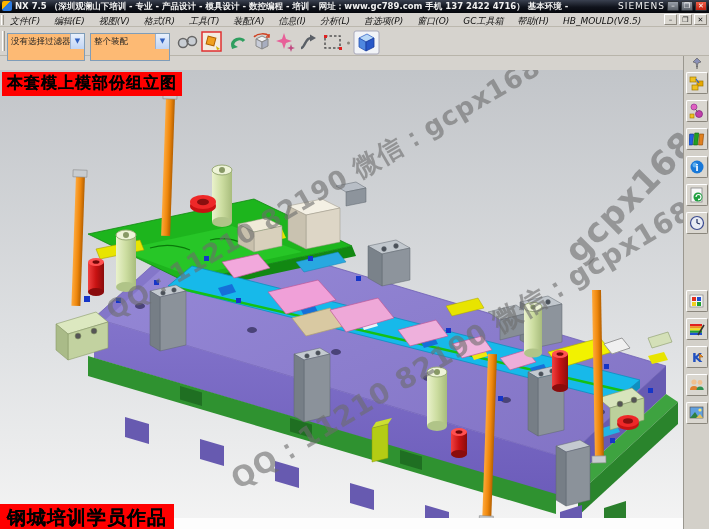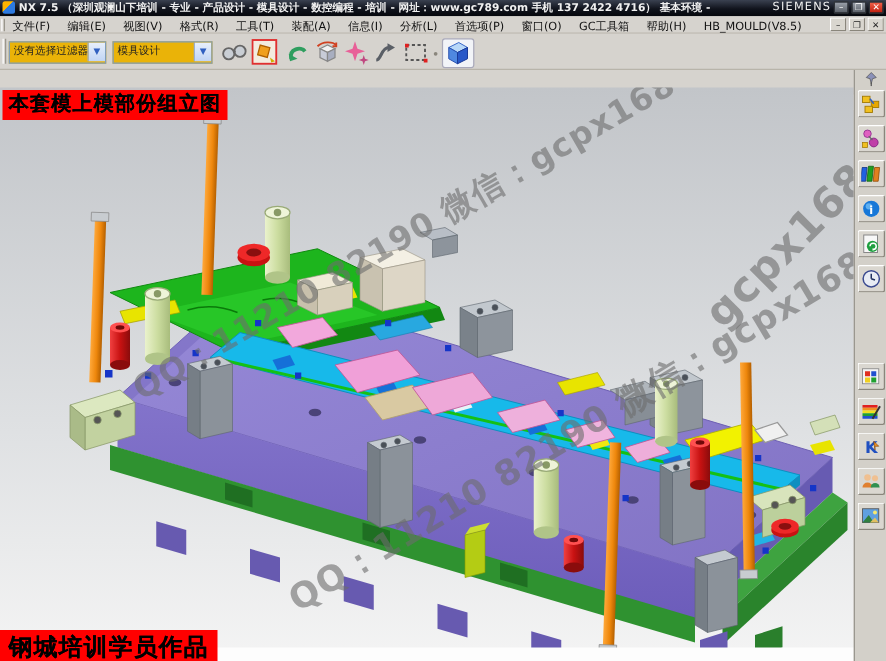--- a/index.html
+++ b/index.html
@@ -17,30 +17,30 @@
   .winbtn{position:absolute;top:1px;width:12px;height:10px;font-size:7px;line-height:9px;text-align:center;
     color:#fff;background:linear-gradient(#9aa0aa,#5a6068);border:1px solid #30343a;border-radius:1px;}
   .winbtn.close{background:linear-gradient(#f06048,#c02010);}
 
   
   .menubar{position:absolute;left:0;top:13px;width:709px;height:14px;background:#d6d3ce;
     border-bottom:1px solid #bcb8ae;font-size:9px;color:#111;}
   .menubar .mgrip{position:absolute;left:1px;top:2px;width:3px;height:10px;
     border-left:1px solid #fff;border-right:1px solid #9a968c;}
   .menu-items{position:absolute;left:8px;top:1px;white-space:nowrap;}
-  .menu-item{display:inline-block;margin-right:7px;padding:1px 2px;}
+  .menu-item{display:inline-block;margin-right:7px;padding:1px 2px;font-style:italic;}
   .childbtn{position:absolute;top:1px;width:13px;height:11px;font-size:7px;line-height:10px;text-align:center;
     color:#222;background:#d9d6cf;border:1px solid;border-color:#fff #8a867c #8a867c #fff;border-radius:1px;}
 
   
   .toolbar{position:absolute;left:0;top:27px;width:709px;height:29px;background:#d6d3ce;
     border-bottom:1px solid #b8b4aa;}
   .tgrip{position:absolute;left:2px;top:4px;width:3px;height:20px;
     border-left:1px solid #fff;border-right:1px solid #9a968c;}
-  .combo{position:absolute;top:6px;height:18px;background:#eab308;border:1px solid #7f9db9;font-size:8.5px;
+  .combo{position:absolute;top:6px;height:28px;background:#fdba74;border:1px solid #7f9db9;font-size:8.5px;
     color:#222;line-height:15px;padding-left:3px;white-space:nowrap;overflow:hidden;}
   .combo .drop{position:absolute;right:0;top:0;width:14px;height:15px;background:linear-gradient(#e8f0fc,#c0d4f4);
     border-left:1px solid #9ab0d0;color:#3060c0;font-size:7px;text-align:center;line-height:15px;}
   .tbtn{position:absolute;top:4px;width:23px;height:23px;}
   .tbtn svg{display:block}
 
   
   .cueline{position:absolute;left:0;top:56px;width:683px;height:14px;background:#d6d3ce;margin-top:19px;}
   .cueline .inner{position:absolute;left:0px;top:0px;right:0;bottom:1px;border:1px solid;
     border-color:#9a968c #fff #fff #9a968c;background:#d6d3ce;
@@ -105,21 +105,21 @@
     <div class="childbtn" style="right:2px">✕</div>
   </div>
 
   <div class="toolbar">
     <div class="tgrip"></div>
     <div class="combo" style="left:7px;width:78px">
       <span>没有选择过滤器</span>
       <span class="drop">▼</span>
     </div>
     <div class="combo" style="left:90px;width:80px">
-      <span>模具设计</span>
+      <span>整个装配</span>
       <span class="drop">▼</span>
     </div>
 
     <div class="tbtn" style="left:176px">
       <svg width="23" height="23">
           <circle cx="7" cy="12" r="4.5" fill="#c9ced4" stroke="#666" stroke-width="1.5"></circle>
           <circle cx="16" cy="10" r="4.5" fill="#c9ced4" stroke="#666" stroke-width="1.5"></circle>
           <path d="M10.5,11 L12.5,10" stroke="#666" stroke-width="1.5"></path>
         </svg>
     </div>

